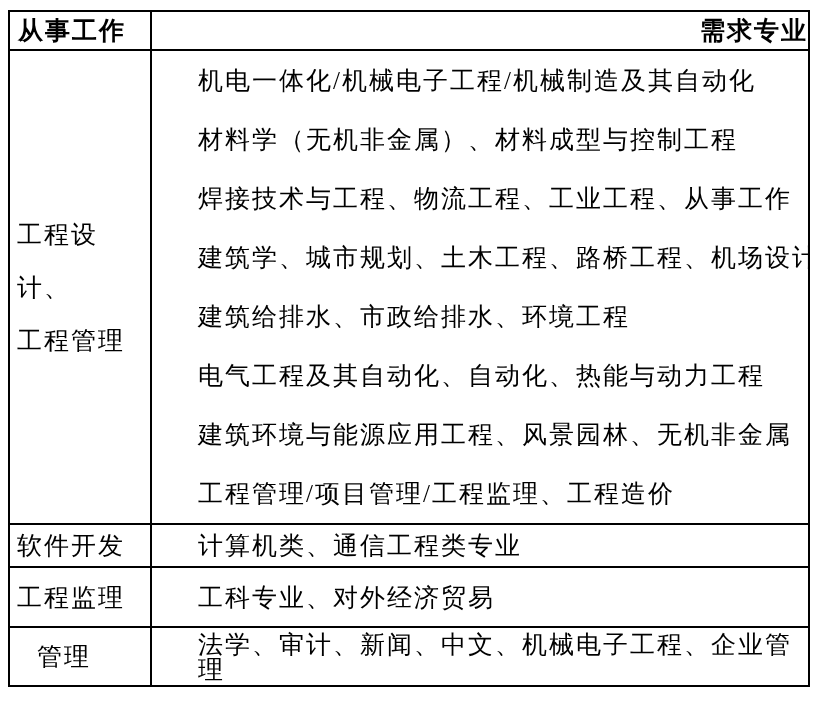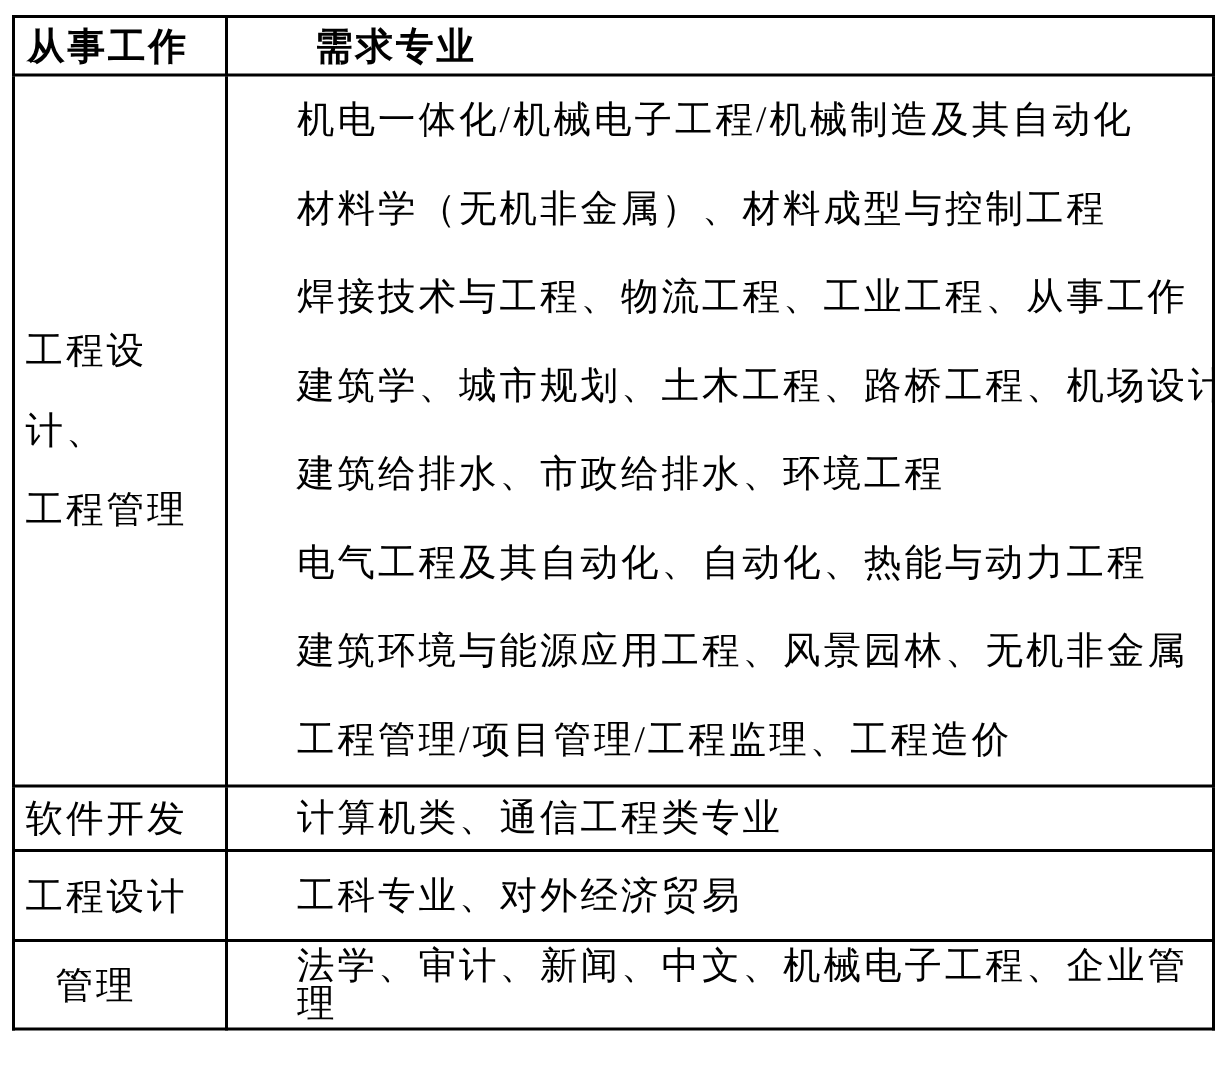--- a/index.html
+++ b/index.html
@@ -38,21 +38,21 @@
   tr.r-1      { height: 472px; }
   tr.r-2      { height: 43px; }
   tr.r-3      { height: 60px; }
   tr.r-4      { height: 59px; }
 
   .doc-table th {
     font-weight: bold;
     text-align: left;
   }
   th.job-h    { padding-left: 8px;  }
-  th.majors-h { padding-left: 58px; }
+  th.majors-h { padding-left: 58px; text-align: right; }
 
   td.job-cell {
     padding-left: 7px;
     text-align: left;
   }
   td.job-cell.indent { padding-left: 27px; }
   .job-lines div { line-height: 53px; font-family: Liberation Serif, serif; }
 
   td.majors-cell {
     padding-left: 46px;
@@ -92,21 +92,21 @@
         <div class="major-line">电气工程及其自动化、自动化、热能与动力工程</div>
         <div class="major-line">建筑环境与能源应用工程、风景园林、无机非金属</div>
         <div class="major-line">工程管理/项目管理/工程监理、工程造价</div>
       </td>
     </tr>
     <tr class="r-2">
       <td class="job-cell">软件开发</td>
       <td class="majors-cell single">计算机类、通信工程类专业</td>
     </tr>
     <tr class="r-3">
-      <td class="job-cell">工程设计</td>
+      <td class="job-cell">工程监理</td>
       <td class="majors-cell single">工科专业、对外经济贸易</td>
     </tr>
     <tr class="r-4">
       <td class="job-cell indent">管理</td>
       <td class="majors-cell single">法学、审计、新闻、中文、机械电子工程、企业管理</td>
     </tr>
   </tbody>
 </table>
 
 </body></html>

